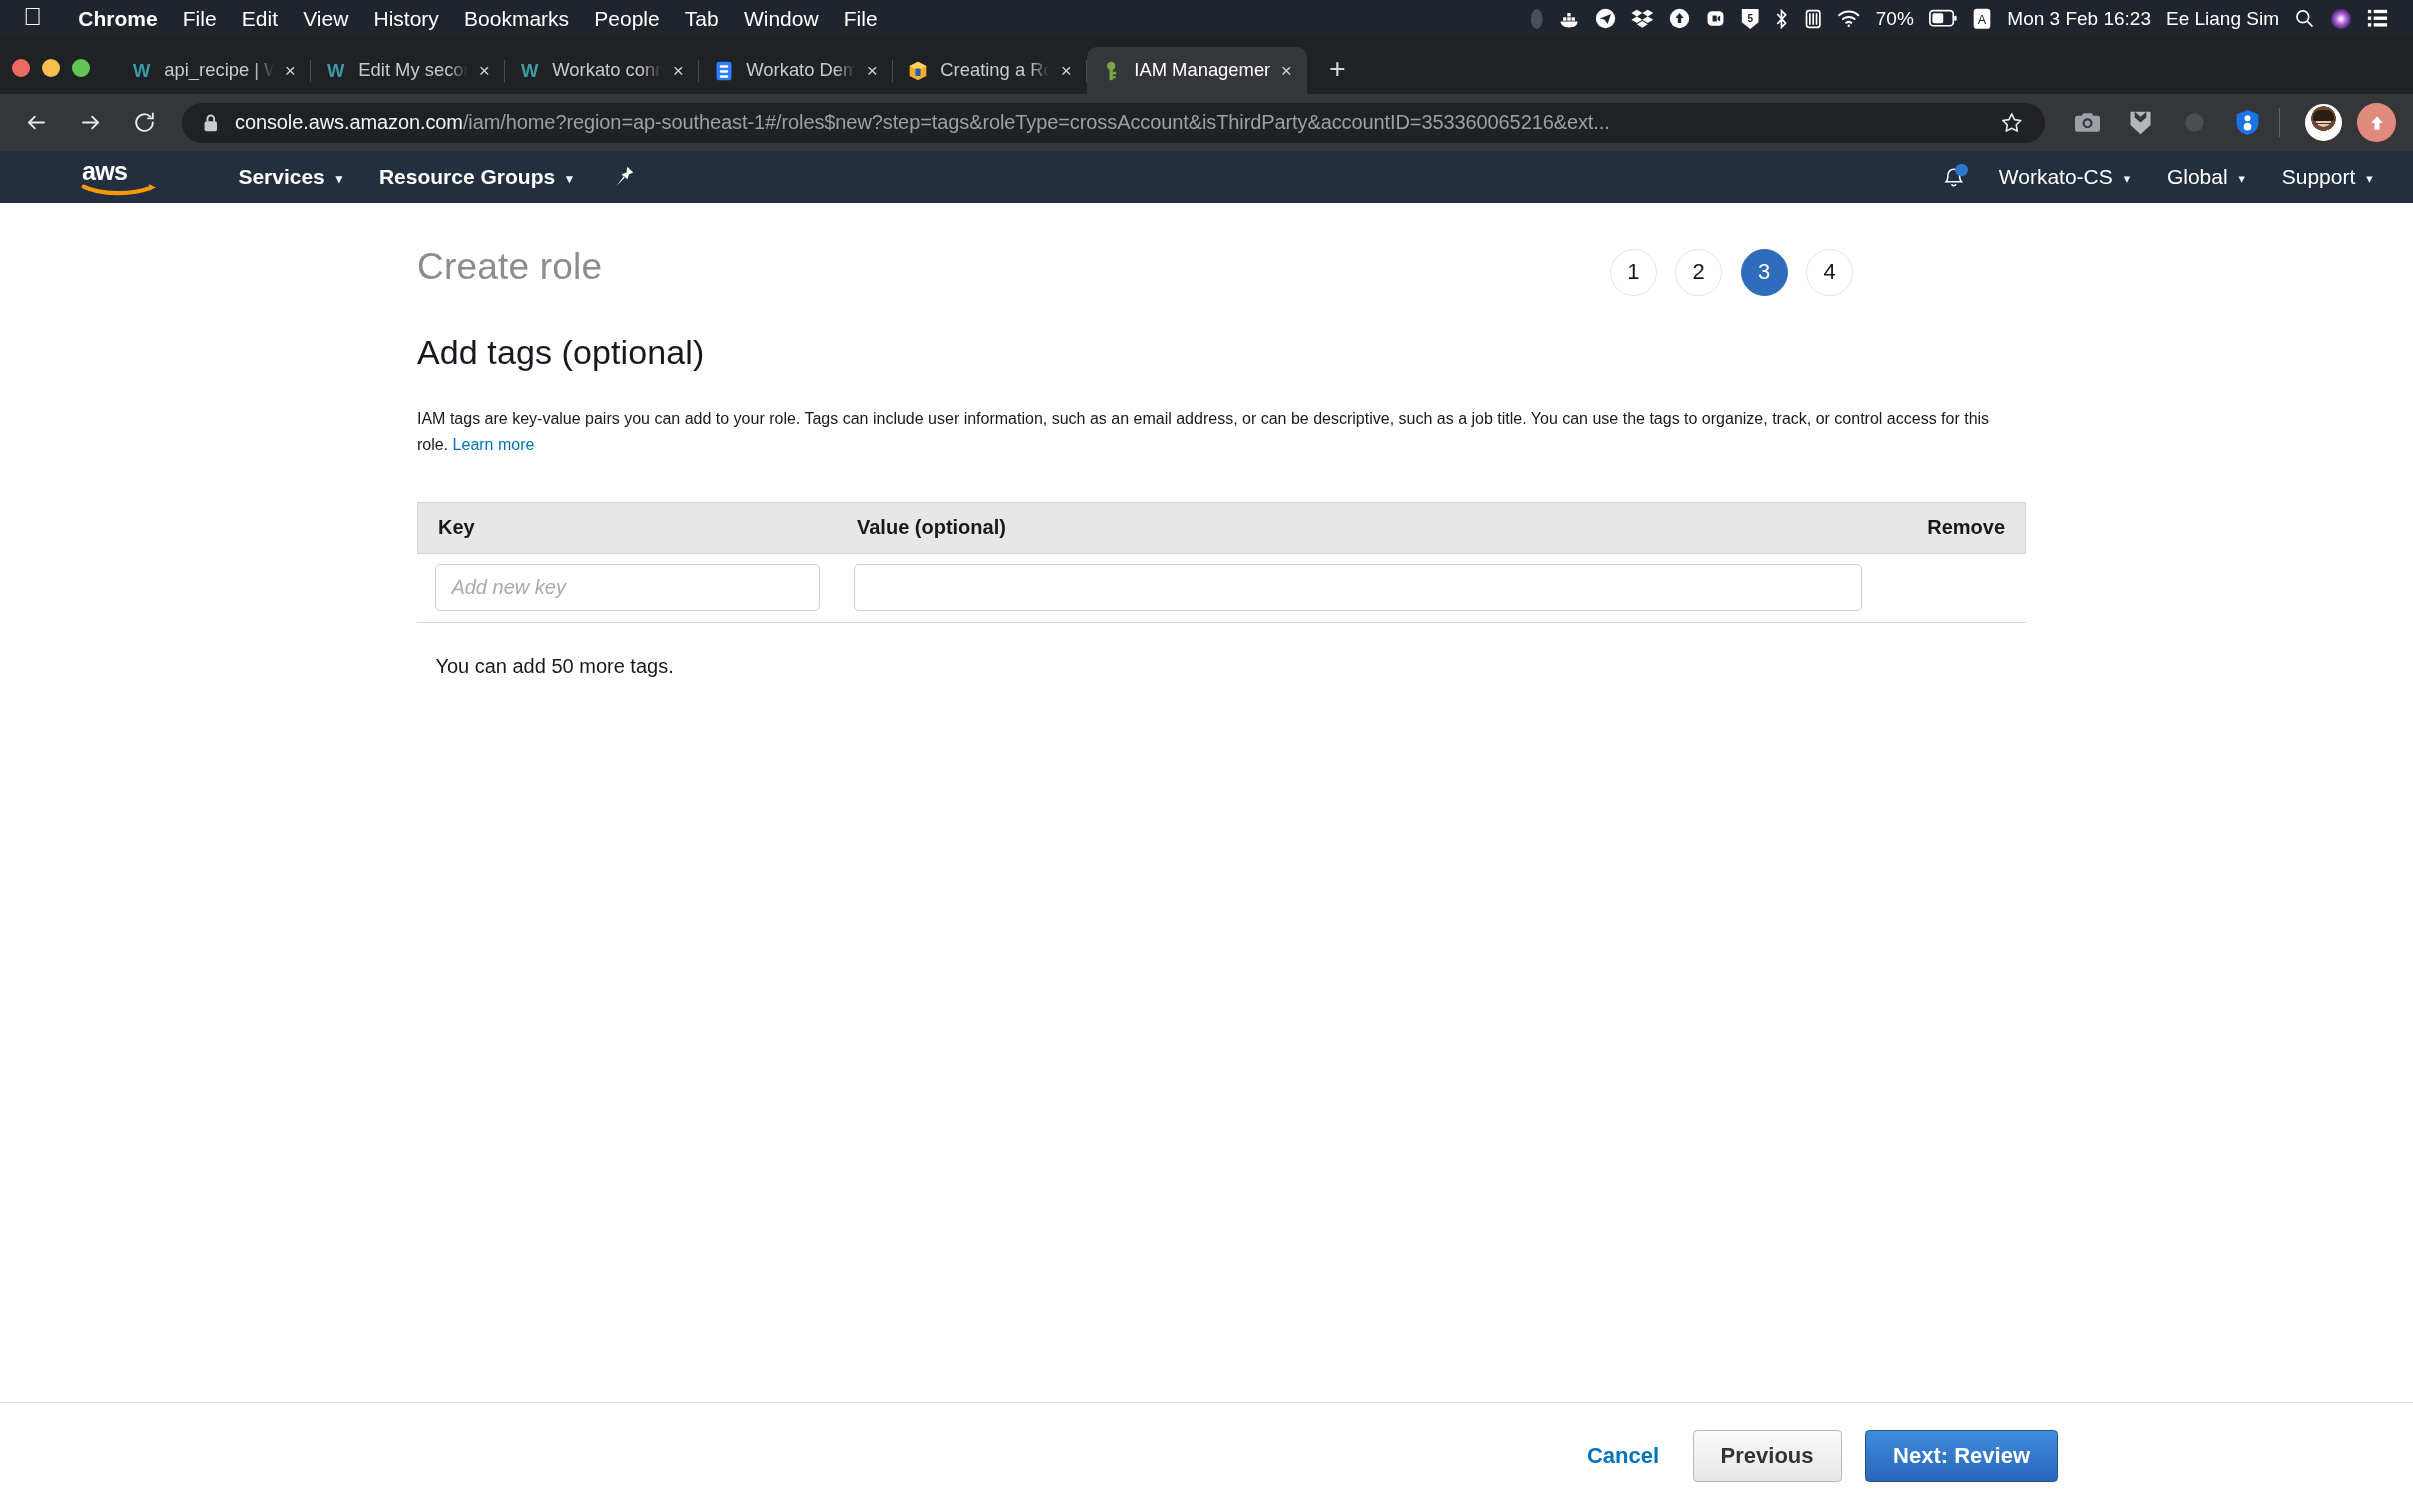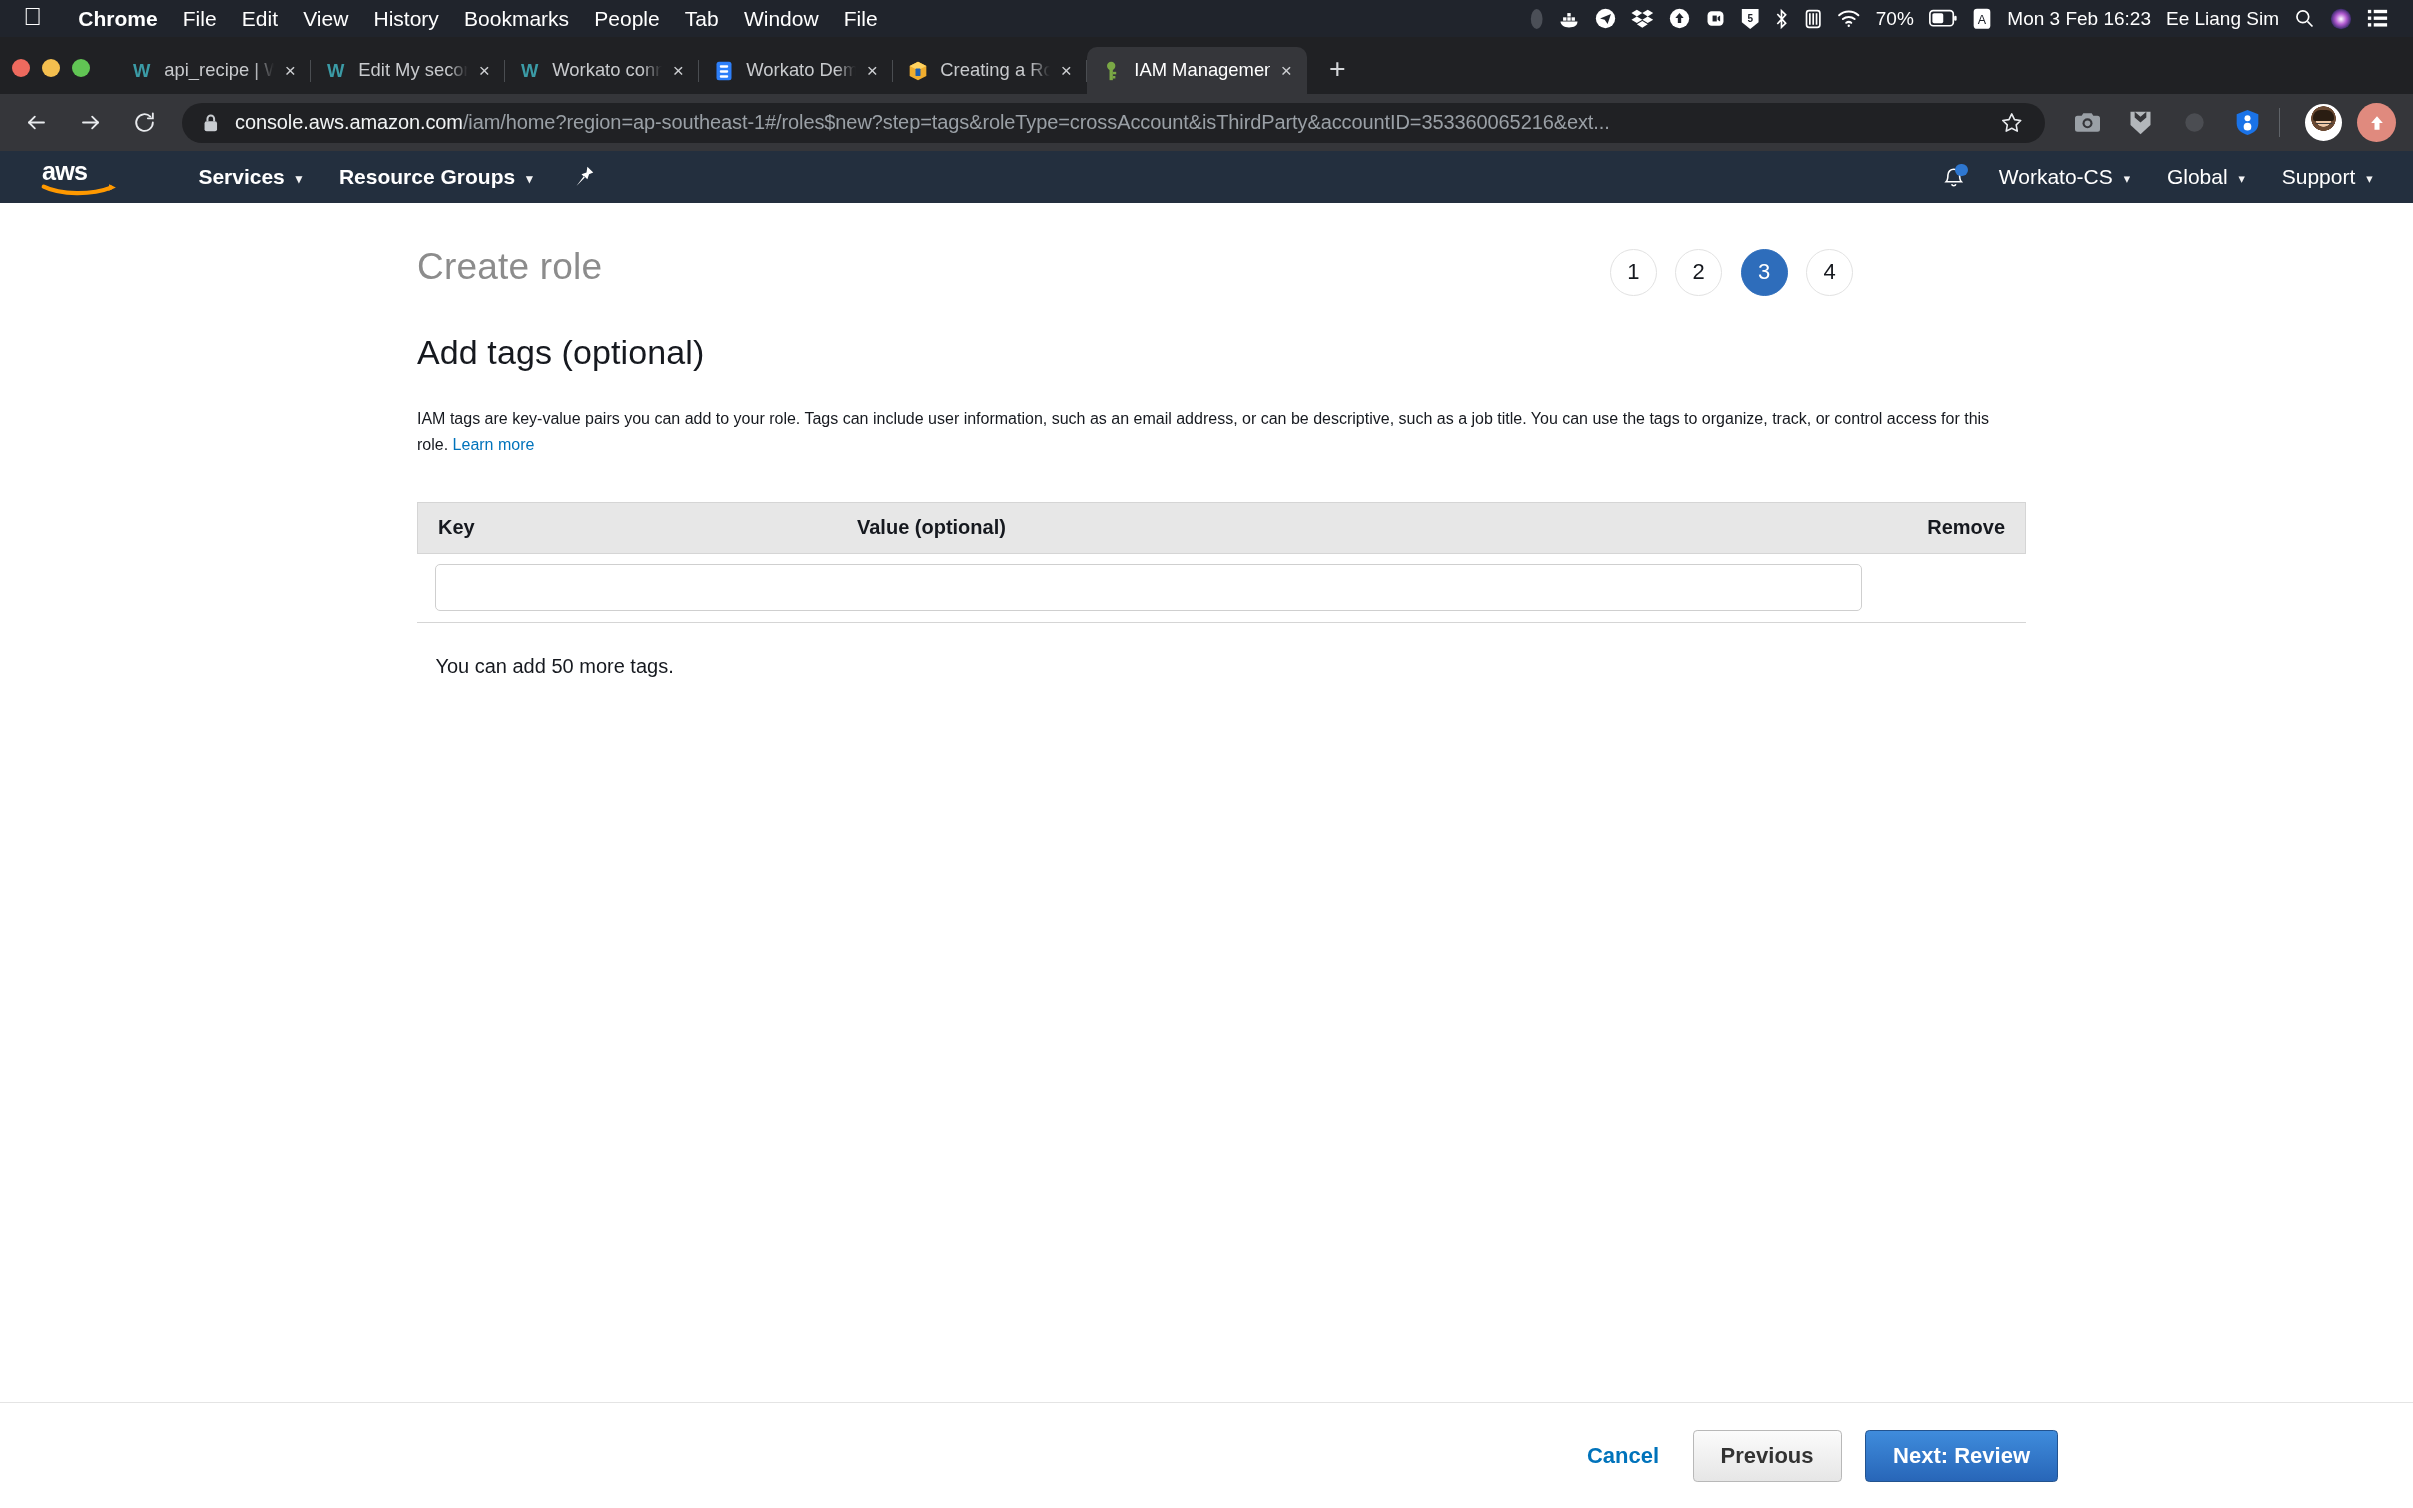--- a/index.html
+++ b/index.html
@@ -138,21 +138,21 @@
   }
 
   
   .awsnav {
     height:52px; width:100%;
     background:#232f3e;
     display:flex; align-items:center;
     padding:0 22px 0 0;
     color:#fff; font-size:21px;
   }
-  .aws-logo { width:99px; margin-left:37px; margin-right:44px; display:flex; align-items:center; }
+  .aws-logo { width:99px; margin-left:77px; margin-right:44px; display:flex; align-items:center; }
   .aws-nav-item {
     display:flex; align-items:center; gap:11px;
     padding:0 18.4px; font-weight:bold; font-size:21px; white-space:nowrap;
   }
   .caret { font-size:12.6px; position:relative; top:1.7px; opacity:.95; }
   .pin-ico { margin-left:22px; display:flex; align-items:center; }
   .awsnav-right { margin-left:auto; display:flex; align-items:center; }
   .bell-wrap { position:relative; display:flex; align-items:center; margin-right:15px; }
   .bell-dot {
     position:absolute; right:-2.5px; top:-0.8px; width:12.6px; height:12.6px;
@@ -574,20 +574,23 @@
         <a href="#">Learn more</a>
       </div>
 
       <div class="tagtable">
         <div class="tbl-head">
           <div class="th-key">Key</div>
           <div class="th-val">Value (optional)</div>
           <div class="th-rm">Remove</div>
         </div>
         <div class="tbl-row">
+          <div class="cell-key">
+            <input class="tag-input" type="text" placeholder="Add new key" style="">
+          </div>
           <div class="cell-val">
             <input class="tag-input" type="text" placeholder="" style="">
           </div>
         </div>
         <div class="more-tags">You can add 50 more tags.</div>
       </div>
 
     </div>
   </div>
 

